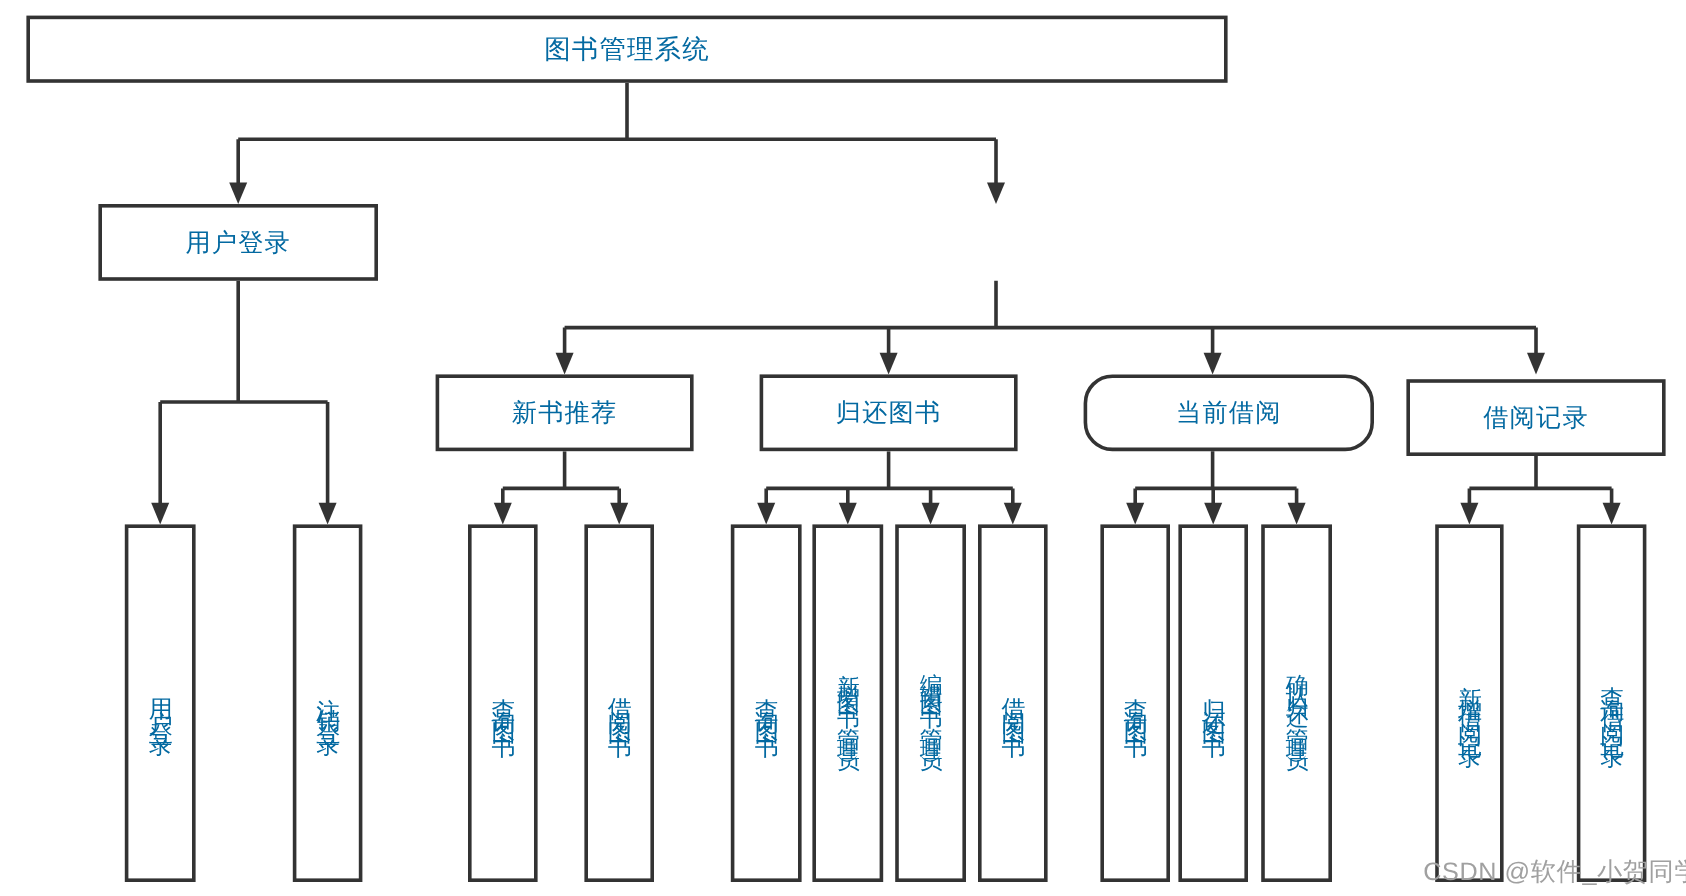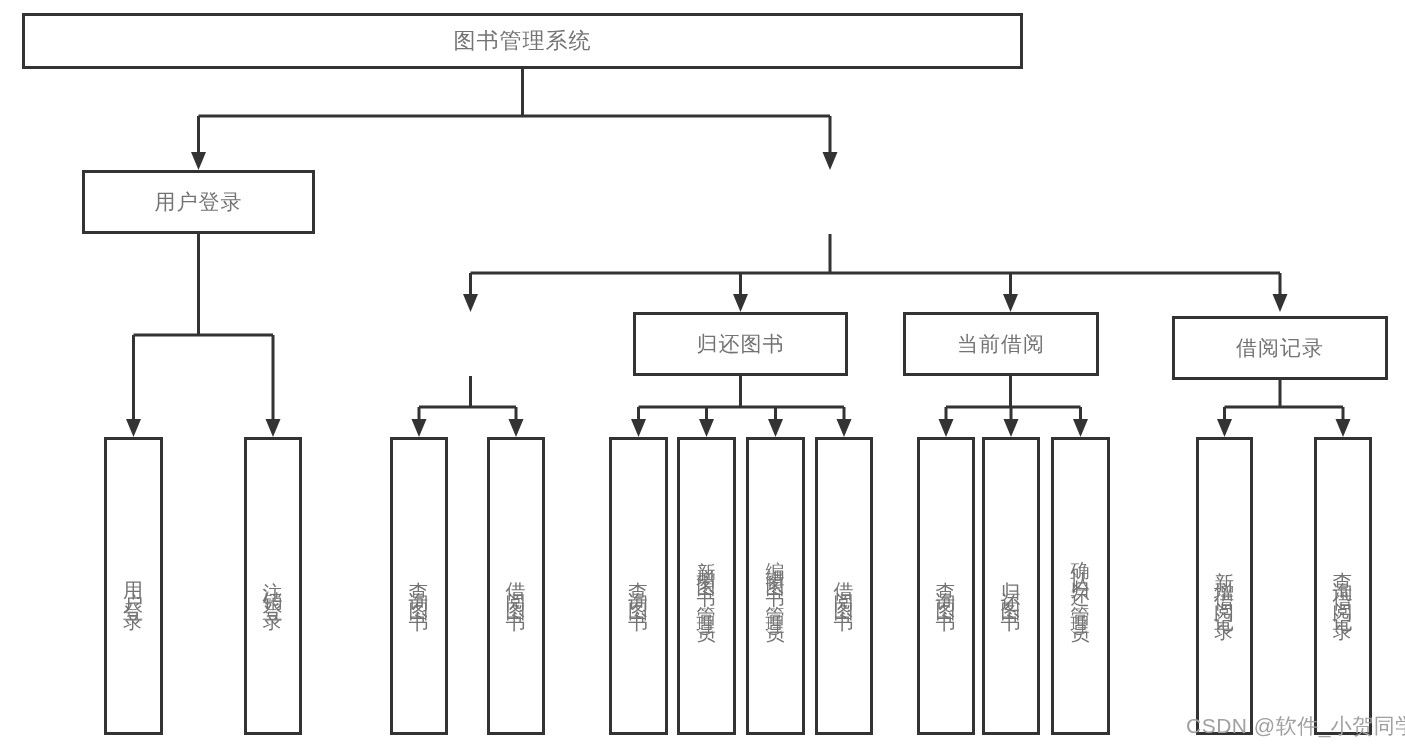--- a/index.html
+++ b/index.html
@@ -20,21 +20,21 @@
     z-index: 0;
   }
   .node {
     position: absolute;
     box-sizing: border-box;
     border: 3px solid #333333;
     background: #ffffff;
     display: flex;
     align-items: center;
     justify-content: center;
-    color: #737373;
+    color: #0369a1;
     z-index: 1;
   }
   .hnode { font-size: 21px; letter-spacing: 1px; }
   .root  { font-size: 22px; }
   .leaf  { font-size: 20px; }
   .leaf span {
     writing-mode: vertical-rl;
     text-orientation: mixed;
     letter-spacing: 10px;
     line-height: 1;
@@ -94,22 +94,23 @@
       <polygon points="1073,419 1088,419 1080.5,437"></polygon>
       <polygon points="1217,419 1232,419 1224.5,437"></polygon>
       <polygon points="1335.5,419 1350.5,419 1343,437"></polygon>
     </g>
   </svg>
 
   <div class="node hnode root" style="left:22px; top:13px; width:1001px; height:56px;">图书管理系统</div>
 
   <div class="node hnode" style="left:82px; top:170px; width:233px; height:64px;">用户登录</div>
 
+  <div class="node hnode" style="left:363px; top:312px; width:215px; height:64px;">新书推荐</div>
   <div class="node hnode" style="left:633px; top:312px; width:215px; height:64px;">归还图书</div>
-  <div class="node hnode" style="left:903px; top:312px; width:196px; height:64px;">当前借阅</div>
+  <div class="node hnode" style="left:903px; top:312px; width:242px; height:64px;border-radius:24px;">当前借阅</div>
   <div class="node hnode" style="left:1172px; top:316px; width:216px; height:64px;">借阅记录</div>
 
   <div class="node leaf" style="left:104px; top:437px; width:59px; height:298px;">
     <span>用户登录</span>
   </div>
   <div class="node leaf" style="left:244px; top:437px; width:58px; height:298px;">
     <span>注销登录</span>
   </div>
 
   <div class="node leaf" style="left:390px; top:437px; width:58px; height:298px;">

